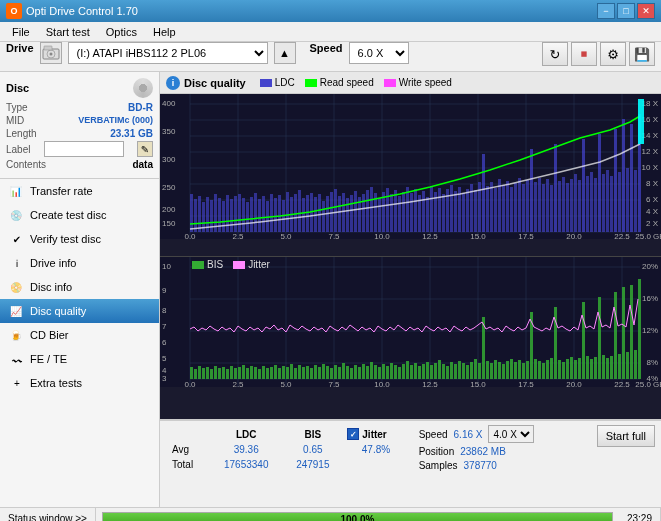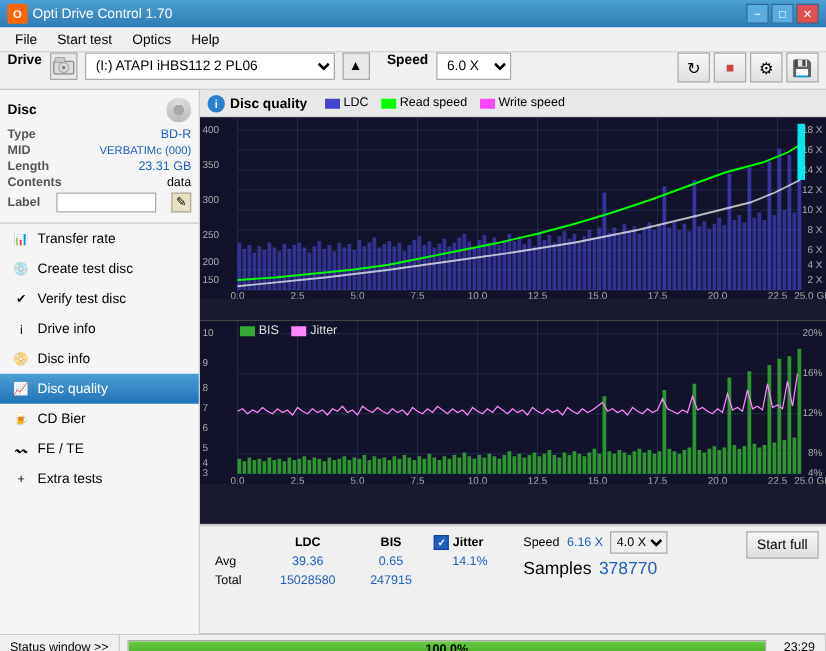--- a/index.html
+++ b/index.html
@@ -131,22 +131,22 @@
       width: 20px; height: 20px;
       background: radial-gradient(circle, #aaa 30%, transparent 30%), conic-gradient(#ddd, #bbb, #ddd);
       border-radius: 50%;
     }
     .disc-row {
       display: flex;
       justify-content: space-between;
       margin-bottom: 2px;
       font-size: 10px;
     }
-    .disc-key { color: #555; font-weight: bold; }
-    .disc-val { color: #2060c0; font-weight: 400; }
+    .disc-key { color: #555; }
+    .disc-val { color: #2060c0; font-weight: 700; }
     .disc-val.black { color: #000; }
     .label-input {
       width: 80px;
       height: 16px;
       border: 1px solid #aaa;
       font-size: 10px;
       padding: 0 2px;
     }
 
     .nav-item {
@@ -378,28 +378,28 @@
         <span class="disc-val">BD-R</span>
       </div>
       <div class="disc-row">
         <span class="disc-key">MID</span>
         <span class="disc-val" style="font-size:9px">VERBATIMc (000)</span>
       </div>
       <div class="disc-row">
         <span class="disc-key">Length</span>
         <span class="disc-val">23.31 GB</span>
       </div>
-      <div class="disc-row">
-        <span class="disc-key">Contents</span>
-        <span class="disc-val black">data</span>
-      </div>
       <div class="disc-row" style="align-items:center;">
         <span class="disc-key">Label</span>
         <input class="label-input" type="text" value="" style="">
         <div style="width:16px;height:16px;background:#e8e0c0;border:1px solid #aaa;display:flex;align-items:center;justify-content:center;cursor:pointer;">✎</div>
+      </div>
+      <div class="disc-row">
+        <span class="disc-key">Contents</span>
+        <span class="disc-val black">data</span>
       </div>
     </div>
 
     <div>
       <div class="nav-item">
         <span class="nav-icon">📊</span>
         <span>Transfer rate</span>
       </div>
       <div class="nav-item">
         <span class="nav-icon">💿</span>
@@ -836,41 +836,45 @@
                     <span>Jitter</span>
                   </div>
                 </th>
               </tr>
             </thead>
             <tbody>
               <tr>
                 <td class="label">Avg</td>
                 <td>39.36</td>
                 <td>0.65</td>
-                <td>14.1%</td>
+                <td>47.8%</td>
               </tr>
               <tr>
                 <td class="label">Total</td>
-                <td>15028580</td>
+                <td>17653340</td>
                 <td>247915</td>
                 <td></td>
               </tr>
             </tbody>
           </table>
         </div>
 
         <div style="min-width:170px;display:flex;flex-direction:column;gap:3px;">
           <div style="display:flex;gap:6px;align-items:center;font-size:10px;">
             <span>Speed</span>
             <span style="color:#2060c0;font-weight:normal;">6.16 X</span>
             <select style="height:18px;border:1px solid #aaa;font-size:10px;">
               <option>4.0 X</option>
             </select>
           </div>
-          <div style="display:flex;gap:6px;align-items:center;font-size:14px;">
+          <div style="display:flex;gap:6px;align-items:center;font-size:10px;">
+            <span>Position</span>
+            <span style="color:#2060c0;">23862 MB</span>
+          </div>
+          <div style="display:flex;gap:6px;align-items:center;font-size:10px;">
             <span>Samples</span>
             <span style="color:#2060c0;">378770</span>
           </div>
         </div>
 
         <div class="start-btns">
           <button class="start-btn">Start full</button>
         </div>
       </div>
     </div>

